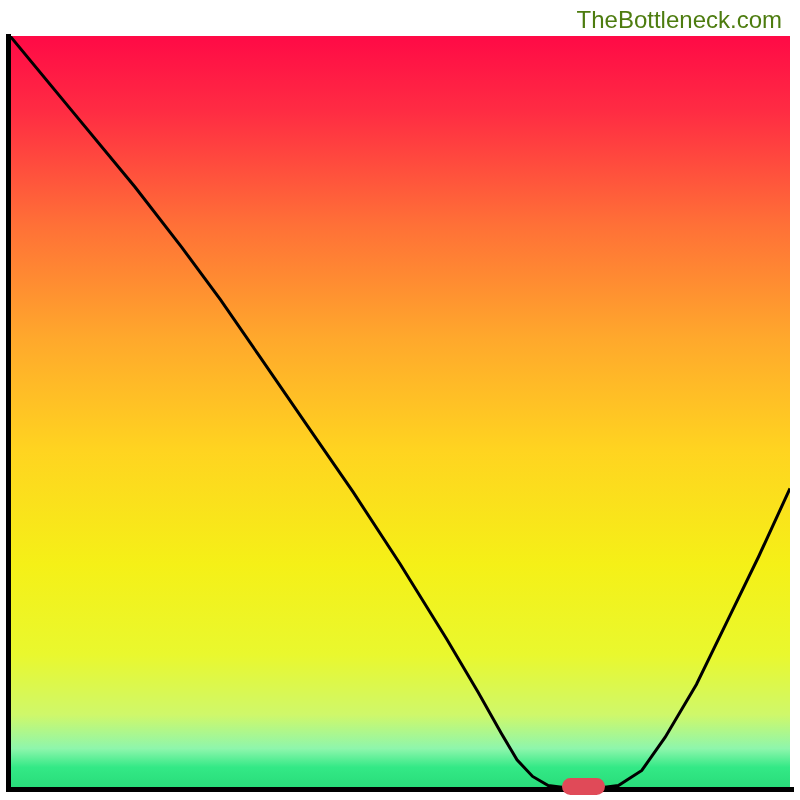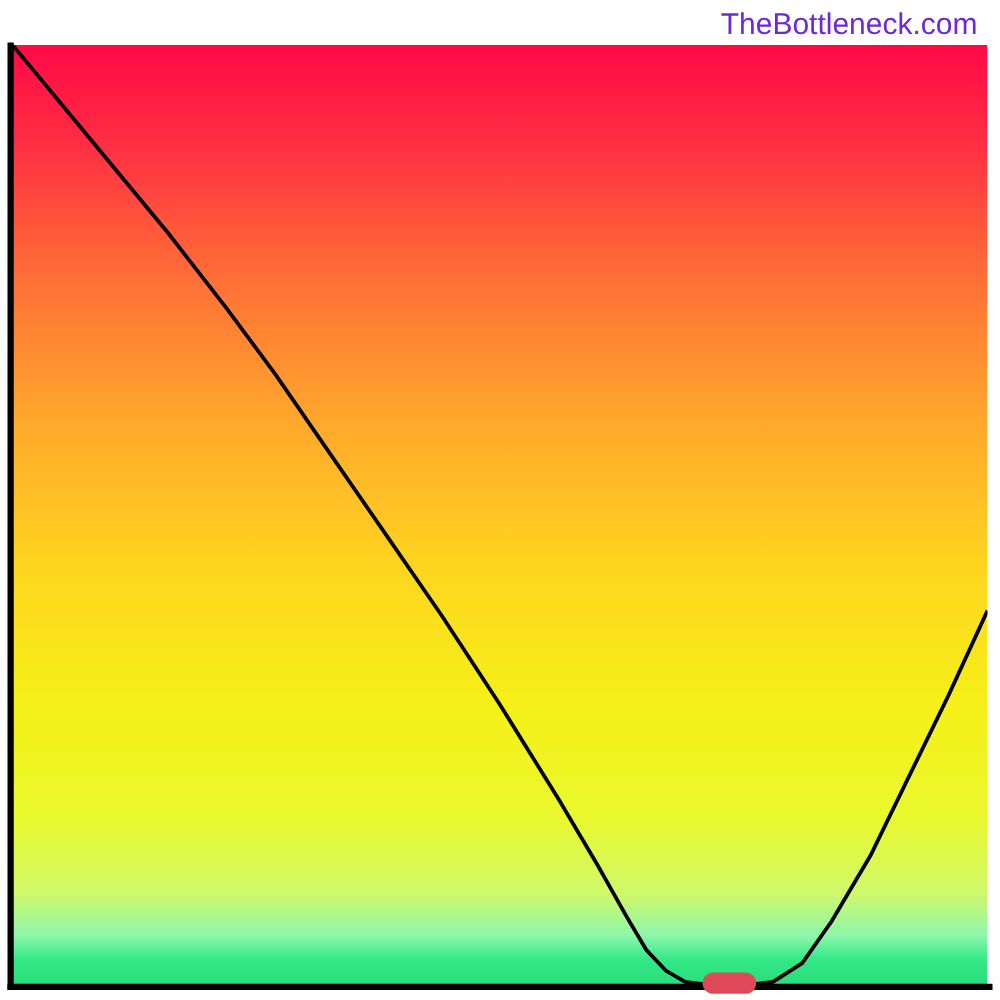--- a/index.html
+++ b/index.html
@@ -8,21 +8,21 @@
     height: 800px;
     position: relative;
     font-family: Arial, sans-serif;
     background: #fff;
   }
   .watermark {
     position: absolute;
     top: 6px;
     right: 18px;
     font-size: 24px;
-    color: #6d28d9;
+    color: #4d7c0f;
     font-weight: normal;
     z-index: 20;
   }
   .chart-frame {
     position: absolute;
     left: 10px;
     top: 36px;
     width: 780px;
     height: 754px;
   }

